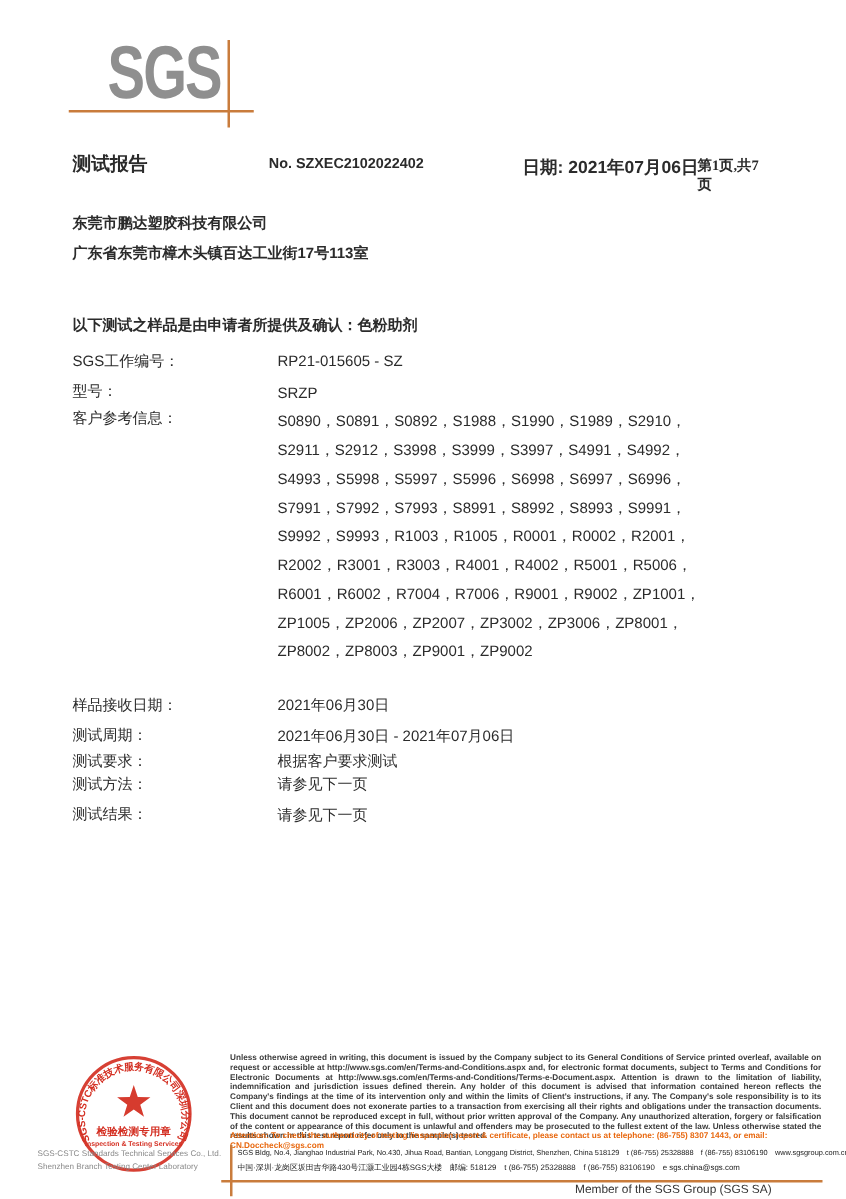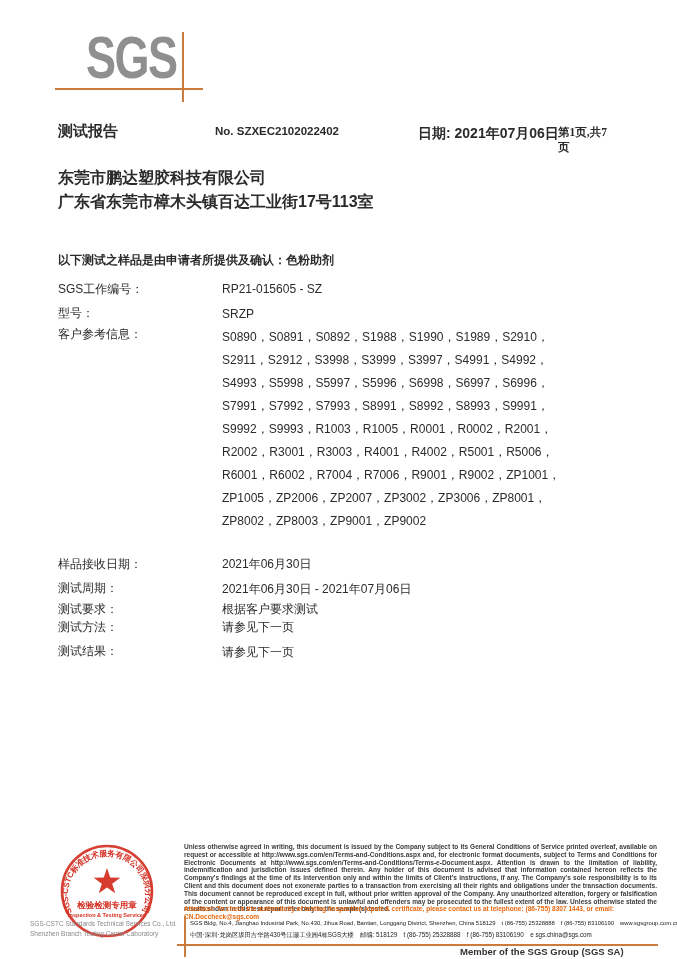--- a/index.html
+++ b/index.html
@@ -15,21 +15,21 @@
   }
   .logo-hline { position:absolute; left:55px; top:88px; width:148px; height:2px; background:#c97c3c; }
   .logo-vline { position:absolute; left:182px; top:32px; width:2px; height:70px; background:#c97c3c; }
 
   .title-row { position:absolute; top:122px; left:0; width:618px; height:20px; font-weight:bold; }
   .doc-title  { position:absolute; left:58px; top:0; font-size:15px; }
   .report-no  { position:absolute; left:215px; top:3px; font-size:11.5px; }
   .report-date{ position:absolute; left:418px; top:3px; font-size:14px; }
   .report-page{ position:absolute; left:558px; top:3px; font-size:11.5px;font-family:Liberation Serif, serif; }
 
-  .company { position:absolute; left:58px; top:166px; font-size:16px; font-weight:600; line-height:24px; }
+  .company { position:absolute; left:58px; top:166px; font-size:12px; font-weight:600; line-height:24px; }
 
   
   .content { position:absolute; left:58px; top:252px; width:572px; font-size:12px; }
   .intro { margin-bottom:12px; font-weight:600; }
   .frow { display:flex; align-items:flex-start; }
   .frow .label { width:164px; flex:0 0 164px; }
   .frow .value { flex:1; }
   .m7 { margin-top:7px;align-items:flex-end; } .m4 { margin-top:4px; } .m6 { margin-top:23px; }
   .m1 { margin-top:1px; } .m14 { margin-top:7px; }
   .ref-line { line-height:23px; white-space:nowrap; }
@@ -45,21 +45,21 @@
   }
   .attention {
     position:absolute; left:184px; top:905px; width:473px;
     font-size:6.55px; line-height:7.8px; font-weight:bold; color:#e8680f;
   }
   .addr-vline { position:absolute; left:184px; top:916px; width:1.5px; height:41px; background:#c97c3c; }
   .addr-hline { position:absolute; left:177px; top:944px; width:481px; height:2px; background:#c97c3c; }
   .addr-block { position:absolute; left:190px; top:918px; width:467px; color:#222; }
   .addr-en { font-size:5.9px; line-height:11px; white-space:nowrap; }
   .addr-cn { font-size:6.3px; line-height:11px; white-space:nowrap; }
-  .member { position:absolute; left:460px; top:946px; font-size:9.5px; font-weight:bold; color:#333; }
+  .member { position:absolute; left:460px; top:946px; font-size:9.5px; font-weight:normal; color:#333; }
 </style>
 </head>
 <body>
 
 <div class="page">
 
   <div class="logo">SGS</div>
   <div class="logo-hline"></div>
   <div class="logo-vline"></div>
 

